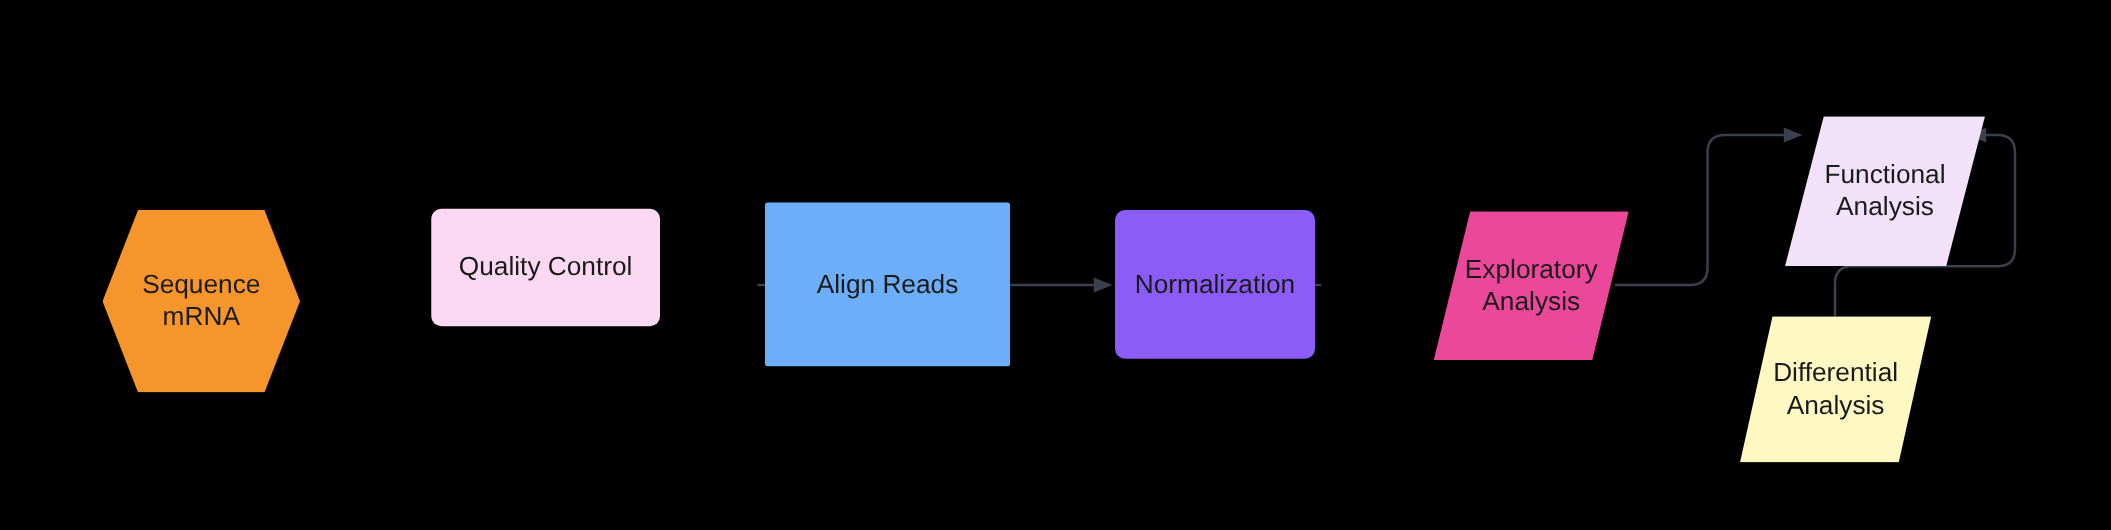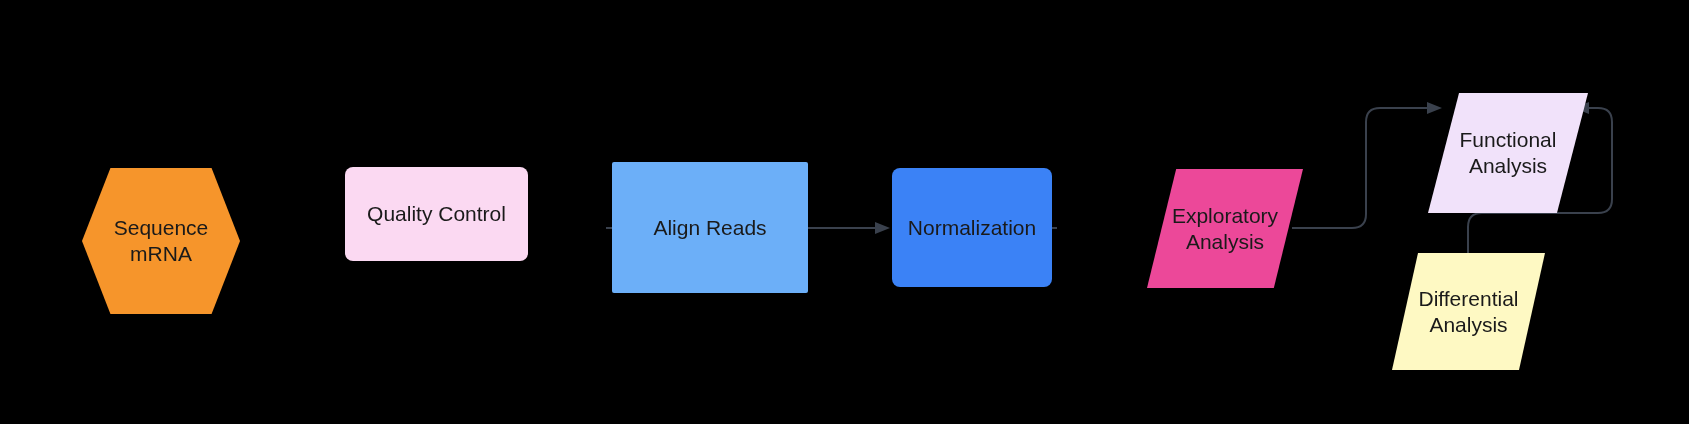--- a/index.html
+++ b/index.html
@@ -86,21 +86,21 @@
   </div>
 
   <div class="node node-qc rect-r8" style="background-color: rgb(251, 217, 242);">
     <span class="node-label">Quality Control</span>
   </div>
 
   <div class="node node-align rect-r10" style="background-color: rgb(108, 175, 248);">
     <span class="node-label">Align Reads</span>
   </div>
 
-  <div class="node node-norm rect-r8" style="background-color: #3b82f6;">
+  <div class="node node-norm rect-r8" style="background-color: #8b5cf6;">
     <span class="node-label">Normalization</span>
   </div>
 
   <div class="node node-expl" style="background-color: #ec4899;">
     <span class="node-label">Exploratory
 Analysis</span>
   </div>
 
   <div class="node node-func" style="background-color: rgb(241, 226, 250);">
     <span class="node-label">Functional

